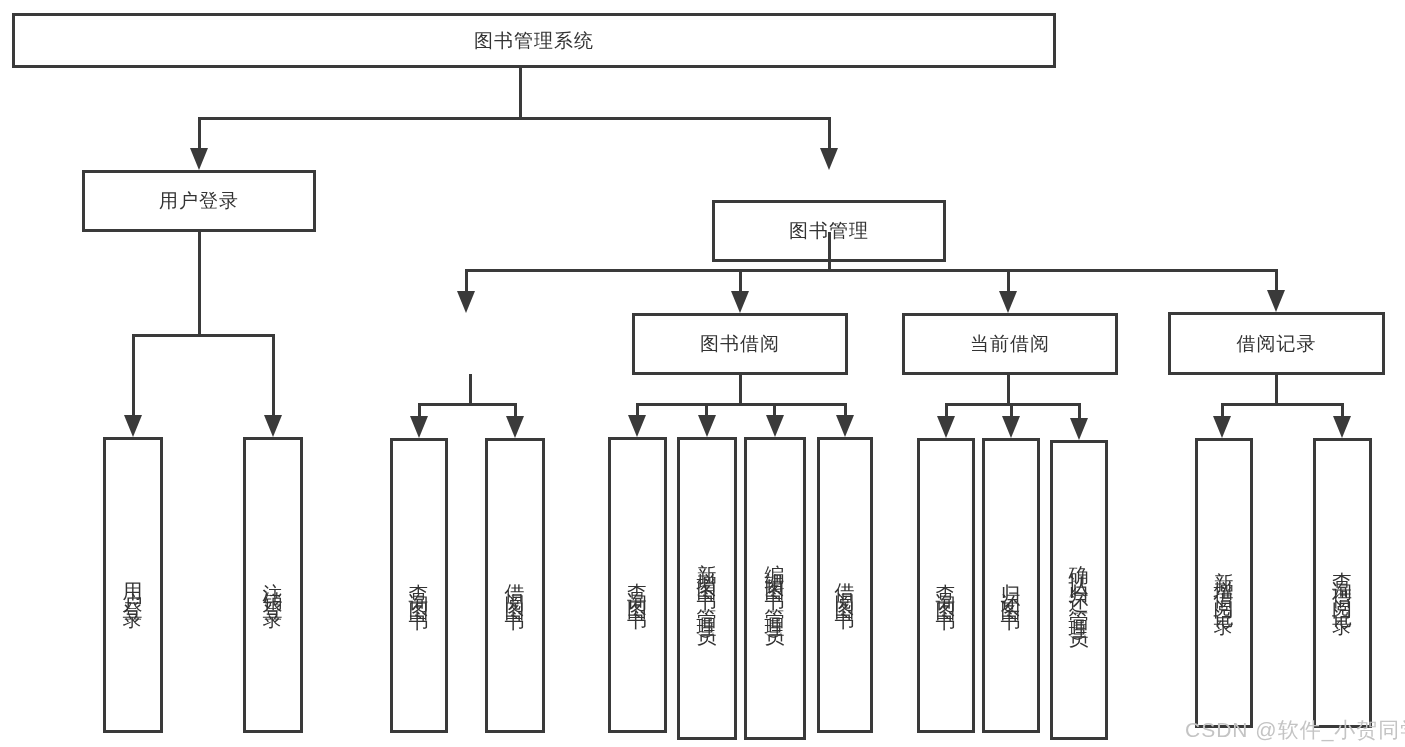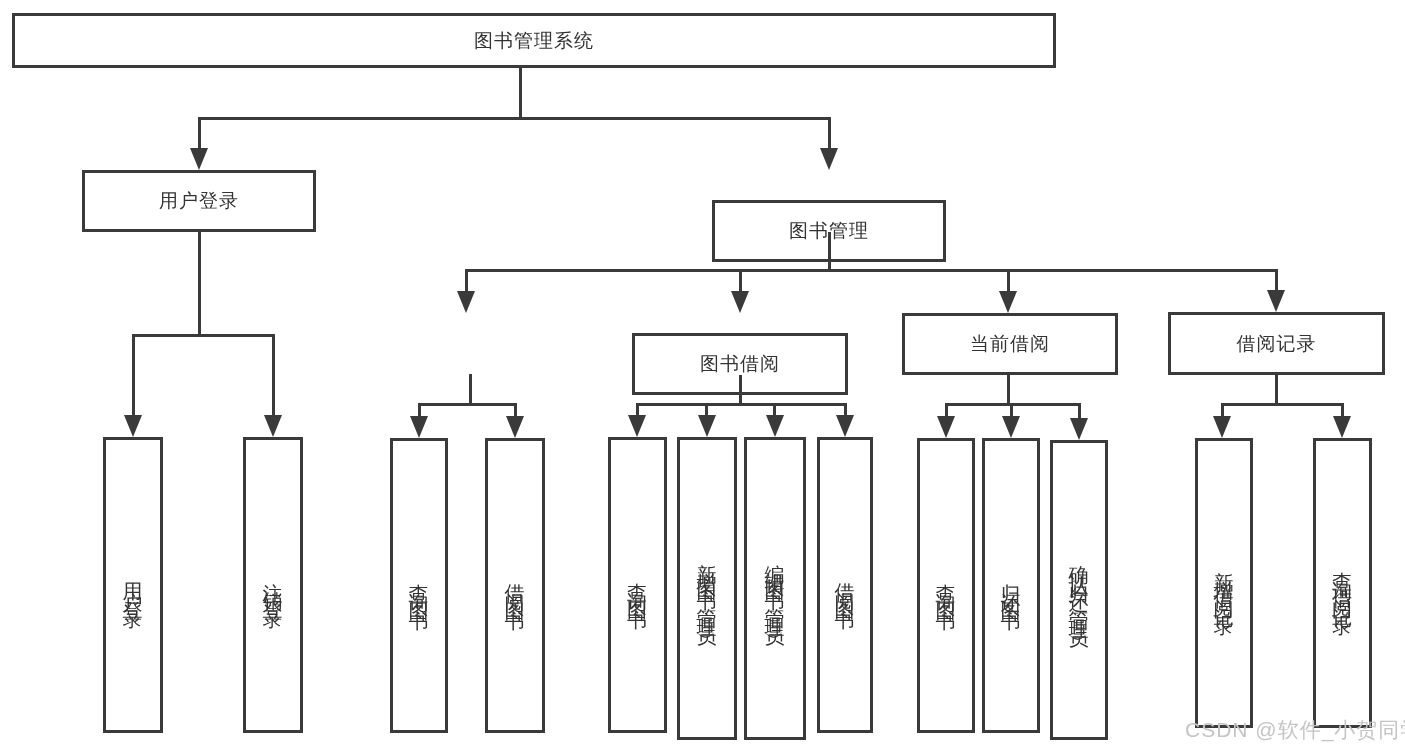--- a/index.html
+++ b/index.html
@@ -60,21 +60,21 @@
   <div class="hline" style="left:465px;top:269px;width:813px;"></div>
   <div class="vline" style="left:465px;top:269px;height:24px;"></div>
   <div class="arrow" style="left:457px;top:291px;"></div>
   <div class="vline" style="left:739px;top:269px;height:24px;"></div>
   <div class="arrow" style="left:731px;top:291px;"></div>
   <div class="vline" style="left:1007px;top:269px;height:24px;"></div>
   <div class="arrow" style="left:999px;top:291px;"></div>
   <div class="vline" style="left:1275px;top:269px;height:24px;"></div>
   <div class="arrow" style="left:1267px;top:290px;"></div>
 
-  <div class="box" style="left:632px;top:313px;width:216px;height:62px;margin-top:20px;">图书借阅</div>
+  <div class="box" style="left:632px;top:313px;width:216px;height:62px;">图书借阅</div>
   <div class="box" style="left:1168px;top:312px;width:217px;height:63px;">借阅记录</div>
   <div class="box" style="left:902px;top:313px;width:216px;height:62px;">当前借阅</div>
 
   <div class="vline" style="left:469px;top:374px;height:32px;"></div>
   <div class="hline" style="left:418px;top:403px;width:99px;"></div>
   <div class="vline" style="left:418px;top:403px;height:14px;"></div>
   <div class="arrow" style="left:410px;top:416px;"></div>
   <div class="vline" style="left:514px;top:403px;height:14px;"></div>
   <div class="arrow" style="left:506px;top:416px;"></div>
 

